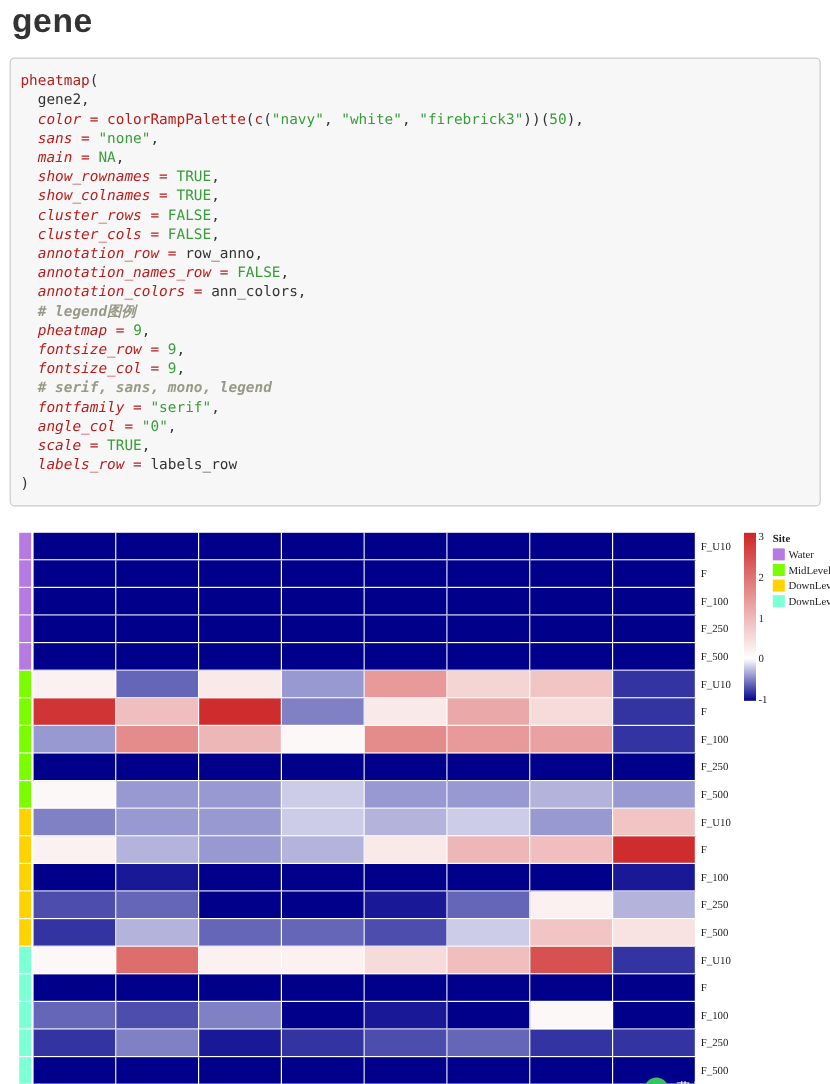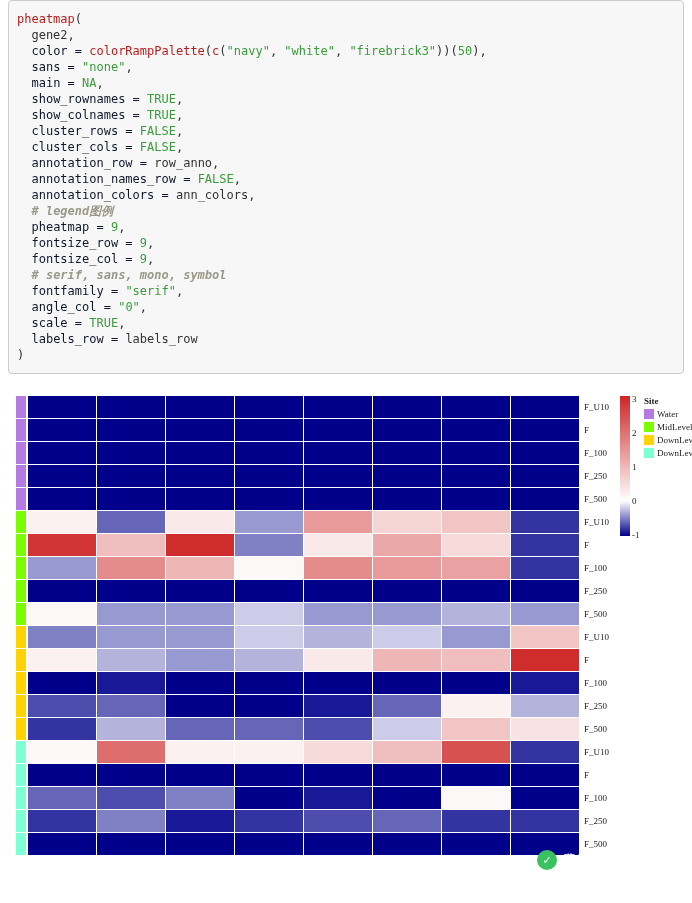--- a/index.html
+++ b/index.html
@@ -4,21 +4,21 @@
 <style>
   html,body{margin:0;padding:0;background:#fff;font-family:-apple-system,Helvetica,Arial,sans-serif;color:#333;}
   .page{width:692px;padding:0 8px 12px 8px;box-sizing:border-box;}
   h1{font-size:28px;font-weight:700;margin:2px 0 14px 2px;color:#333;letter-spacing:.5px;}
   pre.code{
     margin:0 0 20px 0;border:1px solid #ccc;background:#f7f7f7;border-radius:4px;
     padding:10px 8px;font-family:Menlo,Consolas,monospace;font-size:12px;line-height:16px;
     white-space:pre;color:#333;overflow:hidden;
   }
   .hl-fn{color:#b91c1c;}
-  .hl-k{color:#0f172a;}
+  .hl-k{color:#b91c1c;font-style:italic;}
   .hl-str{color:#3a9c3a;}
   .hl-num{color:#3a9c3a;}
   .hl-bool{color:#3a9c3a;}
   .hl-na{color:#3a9c3a;}
   .hl-c{color:#998;font-style:italic;font-weight:bold;}
   .hl-p{color:#333;}
 
   .chart-wrap{position:relative;width:676px;height:480px;margin:0 0 0 0;font-family:serif;}
   .heat{position:absolute;left:20px;top:2px;width:552px;height:460px;}
   .heat-row{display:flex;height:23px;}
@@ -34,38 +34,39 @@
   .legend .legtitle{font-weight:bold;margin-bottom:2px;}
   .legend .legrow{display:flex;align-items:center;height:12px;margin-bottom:1px;}
   .legend .sw{width:10px;height:10px;margin-right:3px;}
   .watermark{position:absolute;right:4px;bottom:4px;color:#fff;font-size:13px;font-family:sans-serif;font-weight:400;display:flex;align-items:center;gap:6px;pointer-events:none;}
   .watermark .wicon{width:20px;height:20px;background:#3ac261;border-radius:50%;display:flex;align-items:center;justify-content:center;color:#fff;font-size:11px;}
 </style>
 </head>
 <body>
 <div class="page">
 
+<h1>gene</h1>
 
 <pre class="code" id="code"><span class="hl-fn">pheatmap</span><span class="hl-p">(</span>
 <span class="hl-p">  gene2,</span>
 <span class="hl-p">  </span><span class="hl-k">color = </span><span class="hl-fn">colorRampPalette</span><span class="hl-p">(</span><span class="hl-fn">c</span><span class="hl-p">(</span><span class="hl-str">"navy"</span><span class="hl-p">, </span><span class="hl-str">"white"</span><span class="hl-p">, </span><span class="hl-str">"firebrick3"</span><span class="hl-p">))(</span><span class="hl-num">50</span><span class="hl-p">),</span>
 <span class="hl-p">  </span><span class="hl-k">sans = </span><span class="hl-str">"none"</span><span class="hl-p">,</span>
 <span class="hl-p">  </span><span class="hl-k">main = </span><span class="hl-na">NA</span><span class="hl-p">,</span>
 <span class="hl-p">  </span><span class="hl-k">show_rownames = </span><span class="hl-bool">TRUE</span><span class="hl-p">,</span>
 <span class="hl-p">  </span><span class="hl-k">show_colnames = </span><span class="hl-bool">TRUE</span><span class="hl-p">,</span>
 <span class="hl-p">  </span><span class="hl-k">cluster_rows = </span><span class="hl-bool">FALSE</span><span class="hl-p">,</span>
 <span class="hl-p">  </span><span class="hl-k">cluster_cols = </span><span class="hl-bool">FALSE</span><span class="hl-p">,</span>
 <span class="hl-p">  </span><span class="hl-k">annotation_row = </span><span class="hl-p">row_anno,</span>
 <span class="hl-p">  </span><span class="hl-k">annotation_names_row = </span><span class="hl-bool">FALSE</span><span class="hl-p">,</span>
 <span class="hl-p">  </span><span class="hl-k">annotation_colors = </span><span class="hl-p">ann_colors,</span>
 <span class="hl-p">  </span><span class="hl-c"># legend图例</span>
 <span class="hl-p">  </span><span class="hl-k">pheatmap = </span><span class="hl-num">9</span><span class="hl-p">,</span>
 <span class="hl-p">  </span><span class="hl-k">fontsize_row = </span><span class="hl-num">9</span><span class="hl-p">,</span>
 <span class="hl-p">  </span><span class="hl-k">fontsize_col = </span><span class="hl-num">9</span><span class="hl-p">,</span>
-<span class="hl-p">  </span><span class="hl-c"># serif, sans, mono, symbol</span>
+<span class="hl-p">  </span><span class="hl-c"># serif, sans, mono, legend</span>
 <span class="hl-p">  </span><span class="hl-k">fontfamily = </span><span class="hl-str">"serif"</span><span class="hl-p">,</span>
 <span class="hl-p">  </span><span class="hl-k">angle_col = </span><span class="hl-str">"0"</span><span class="hl-p">,</span>
 <span class="hl-p">  </span><span class="hl-k">scale = </span><span class="hl-bool">TRUE</span><span class="hl-p">,</span>
 <span class="hl-p">  </span><span class="hl-k">labels_row = </span><span class="hl-p">labels_row</span>
 <span class="hl-p">)</span>
 </pre>
 
 <div class="chart-wrap">
   <div class="ann-col" id="anncol">
         <div class="ann-cell" style="background: rgb(181, 123, 224);"></div>

